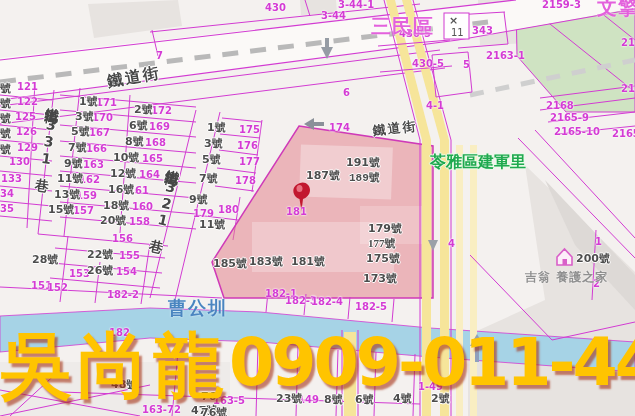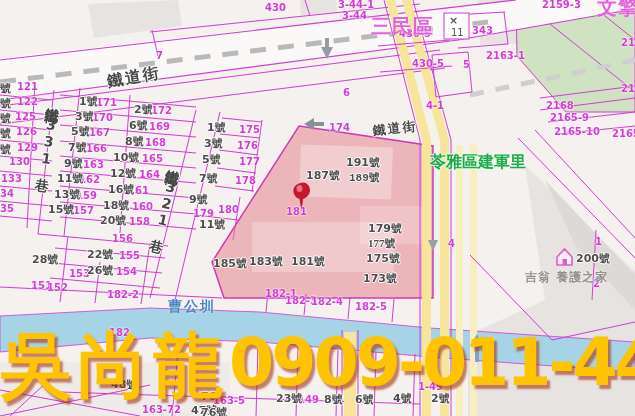--- a/index.html
+++ b/index.html
@@ -13,21 +13,21 @@
              text-shadow:-1px 0 #fff,1px 0 #fff,0 -1px #fff,0 1px #fff;}
   .lbl-street{color:#474747;font-size:15px;font-weight:bold;letter-spacing:2px;
               text-shadow:-1px 0 #fff,1px 0 #fff,0 -1px #fff,0 1px #fff;}
   .lbl-vstreet{color:#474747;font-size:14px;font-weight:bold;
                writing-mode:vertical-rl;text-orientation:upright;letter-spacing:1px;
                text-shadow:-1px 0 #fff,1px 0 #fff,0 -1px #fff,0 1px #fff;}
   .lbl-district{color:#e361dc;font-size:20px;font-weight:bold;letter-spacing:1px;
                 text-shadow:0 0 2px #fff;}
   .lbl-village{color:#1fa94f;font-size:16px;font-weight:bold;
                text-shadow:-1px 0 #eafbe9,1px 0 #eafbe9,0 -1px #eafbe9,0 1px #eafbe9;}
-  .lbl-canal{color:#4a85c0;font-size:14px;font-weight:bold;letter-spacing:2px;
+  .lbl-canal{color:#4a85c0;font-size:18px;font-weight:bold;letter-spacing:2px;
              text-shadow:0 0 2px #eaf6ff;}
   .lbl-poi{color:#8f8f8f;font-size:12px;font-weight:bold;letter-spacing:1px;
            text-shadow:0 0 2px #fff;}
   .banner{position:absolute;left:1px;top:330px;width:634px;white-space:nowrap;
           font-weight:bold;line-height:1;color:#ffc400;
           text-shadow:3px 4px 2px rgba(165,48,20,0.6);}
   .banner .cn{font-size:71px;letter-spacing:5px;}
   .banner .num{font-size:65px;letter-spacing:-3px;vertical-align:5px;}
 </style>
 </head>
@@ -215,21 +215,21 @@
 
     <g transform="translate(292,182)">
       <path d="M8,1 C13,-1 18,3 18,8 C18,13 14,16 11,17 L9.5,29 L7.5,17 C4,16 0.5,12 1.5,7 C2.2,4 5,2 8,1 Z" fill="#c2182f"></path>
       <ellipse cx="7.5" cy="6.5" rx="3" ry="3.6" fill="#e8707f"></ellipse>
     </g>
   </svg>
 
   <div id="labels">
       <div class="lbl lbl-lot" style="left: 265px; top: 3px;">430</div>
       <div class="lbl lbl-lot" style="left: 338px; top: 0px;">3-44-1</div>
-      <div class="lbl lbl-lot" style="left: 342px; top: 11px;">3-44</div>
+      <div class="lbl lbl-lot" style="left: 321px; top: 11px;">3-44</div>
       <div class="lbl lbl-lot" style="left: 542px; top: 0px;">2159-3</div>
       <div class="lbl lbl-lot" style="left: 399px; top: 29px;">430-5</div>
       <div class="lbl lbl-lot" style="left: 472px; top: 26px; text-align: right;">343</div>
       <div class="lbl lbl-lot" style="left: 412px; top: 59px;">430-5</div>
       <div class="lbl lbl-lot" style="left: 463px; top: 60px;">5</div>
       <div class="lbl lbl-lot" style="left: 486px; top: 51px;">2163-1</div>
       <div class="lbl lbl-lot" style="left: 621px; top: 38px;">216</div>
       <div class="lbl lbl-lot" style="left: 621px; top: 84px;">216</div>
       <div class="lbl lbl-lot" style="left: 546px; top: 101px;">2168</div>
       <div class="lbl lbl-lot" style="left: 550px; top: 113px;">2165-9</div>

